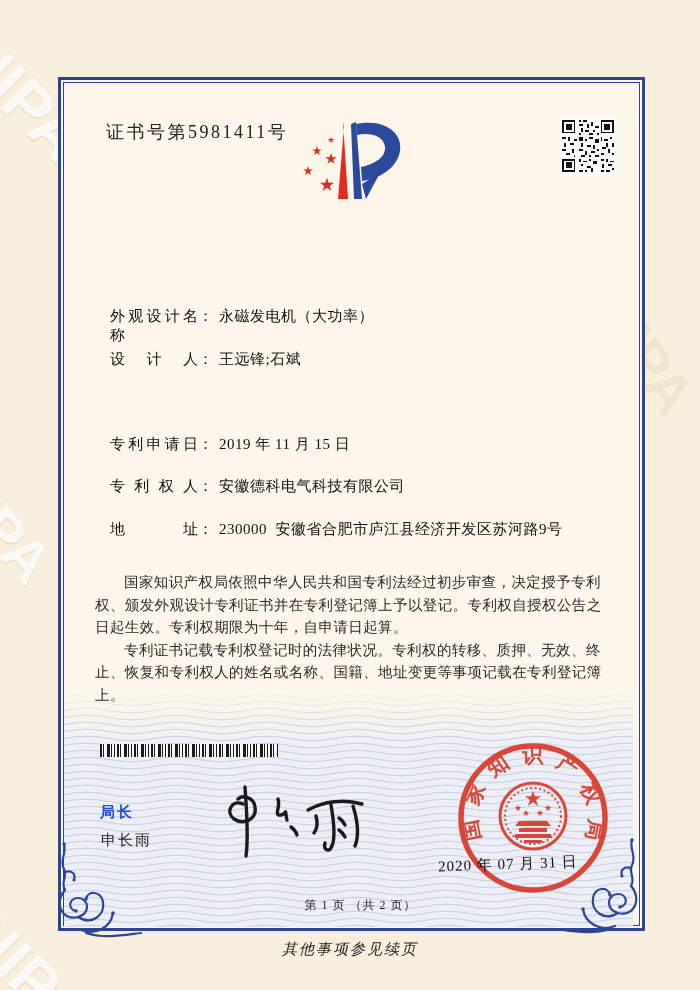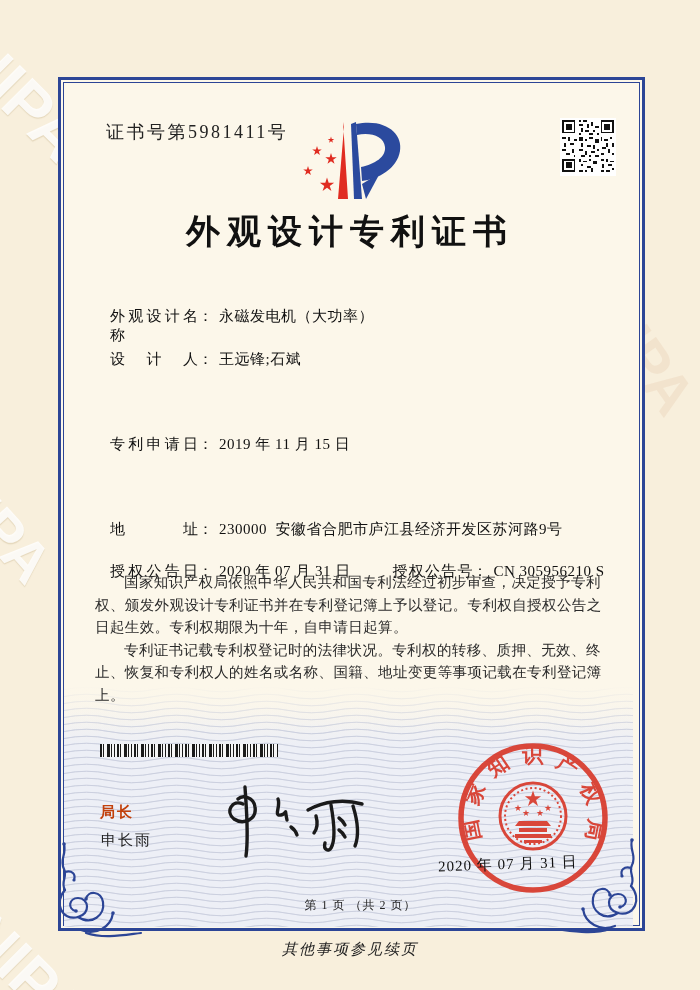--- a/index.html
+++ b/index.html
@@ -46,21 +46,21 @@
          color:#2a2a2a;line-height:22.5px;letter-spacing:0.4px;}
   .paras p{margin:0;text-indent:2em;}
 
   
   .barcode{position:absolute;left:100px;top:744px;width:178px;height:13px;
      background:repeating-linear-gradient(90deg,
        #1b1b1b 0 2px,#f6f6f6 2px 3px,#1b1b1b 3px 4px,#f6f6f6 4px 7px,
        #1b1b1b 7px 10px,#f6f6f6 10px 11px,#1b1b1b 11px 12px,#f6f6f6 12px 14px,
        #1b1b1b 14px 15px,#f6f6f6 15px 17px);}
   .director-title{position:absolute;left:100px;top:803px;font-family:"Liberation Sans",sans-serif;
-     font-weight:bold;font-size:15px;color:#c2410c;letter-spacing:2px;}
+     font-weight:bold;font-size:15px;color:#1d4ed8;letter-spacing:2px;}
   .director-name{position:absolute;left:101px;top:831px;font-family:"Liberation Sans",sans-serif;
      font-weight:normal;font-size:15px;color:#222;letter-spacing:2px;}
   .signature{position:absolute;left:212px;top:782px;}
   .seal{position:absolute;left:457px;top:742px;}
   .seal-date{position:absolute;left:438px;top:855px;font-size:15px;color:#111;
      letter-spacing:1px;transform:rotate(-2deg);white-space:nowrap;}
   .page-info{position:absolute;left:58px;width:581px;top:897px;text-align:center;
      font-size:12px;color:#222;letter-spacing:1px;padding-left:12px;}
   .cont-note{position:absolute;left:0;width:700px;top:940px;text-align:center;
      font-size:15px;font-style:italic;color:#222;letter-spacing:2px;}
@@ -211,39 +211,35 @@
         <rect x="24" y="21" width="1" height="2"></rect>
         <rect x="26" y="22" width="2" height="1"></rect>
       <rect x="22" y="24" width="1" height="2"></rect>
         <rect x="25" y="24" width="2" height="1"></rect>
         <rect x="27" y="26" width="1" height="1"></rect>
       <rect x="21" y="27" width="2" height="1"></rect>
         <rect x="24" y="27" width="2" height="1"></rect>
     </g>
   </svg>
 
-  <div class="title">外观设计专利证书</div>
 
   <div class="frow" style="top:290px">
     <span class="flabel">外观设计名称</span><span class="fcolon">：</span><span class="fval">永磁发电机（大功率）</span>
   </div>
   <div class="frow" style="top:333px">
     <span class="flabel">设计人</span><span class="fcolon">：</span><span class="fval">王远锋;石斌</span>
   </div>
   <div class="frow" style="top:418px">
     <span class="flabel">专利申请日</span><span class="fcolon">：</span><span class="fval">2019 年 11 月 15 日</span>
   </div>
+  <div class="frow" style="top:460px">
+    <span class="flabel">专利权人</span><span class="fcolon">：</span><span class="fval">安徽德科电气科技有限公司</span>
+  </div>
   <div class="frow" style="top:503px">
     <span class="flabel">地址</span><span class="fcolon">：</span><span class="fval">230000  安徽省合肥市庐江县经济开发区苏河路9号</span>
-  </div>
-  <div class="frow" style="top:545px">
-    <span class="flabel">授权公告日</span><span class="fcolon">：</span><span class="fval">2020 年 07 月 31 日</span>
-    <span class="fgroup2">
-      <span class="flabel">授权公告号</span><span class="fcolon">：</span><span class="fval">CN 305956210 S</span>
-    </span>
   </div>
 
   <div class="paras">
     <p>国家知识产权局依照中华人民共和国专利法经过初步审查，决定授予专利权、颁发外观设计专利证书并在专利登记簿上予以登记。专利权自授权公告之日起生效。专利权期限为十年，自申请日起算。</p>
     <p>专利证书记载专利权登记时的法律状况。专利权的转移、质押、无效、终止、恢复和专利权人的姓名或名称、国籍、地址变更等事项记载在专利登记簿上。</p>
   </div>
 
   <div class="barcode"></div>
 
   <div class="director-title">局长</div>

